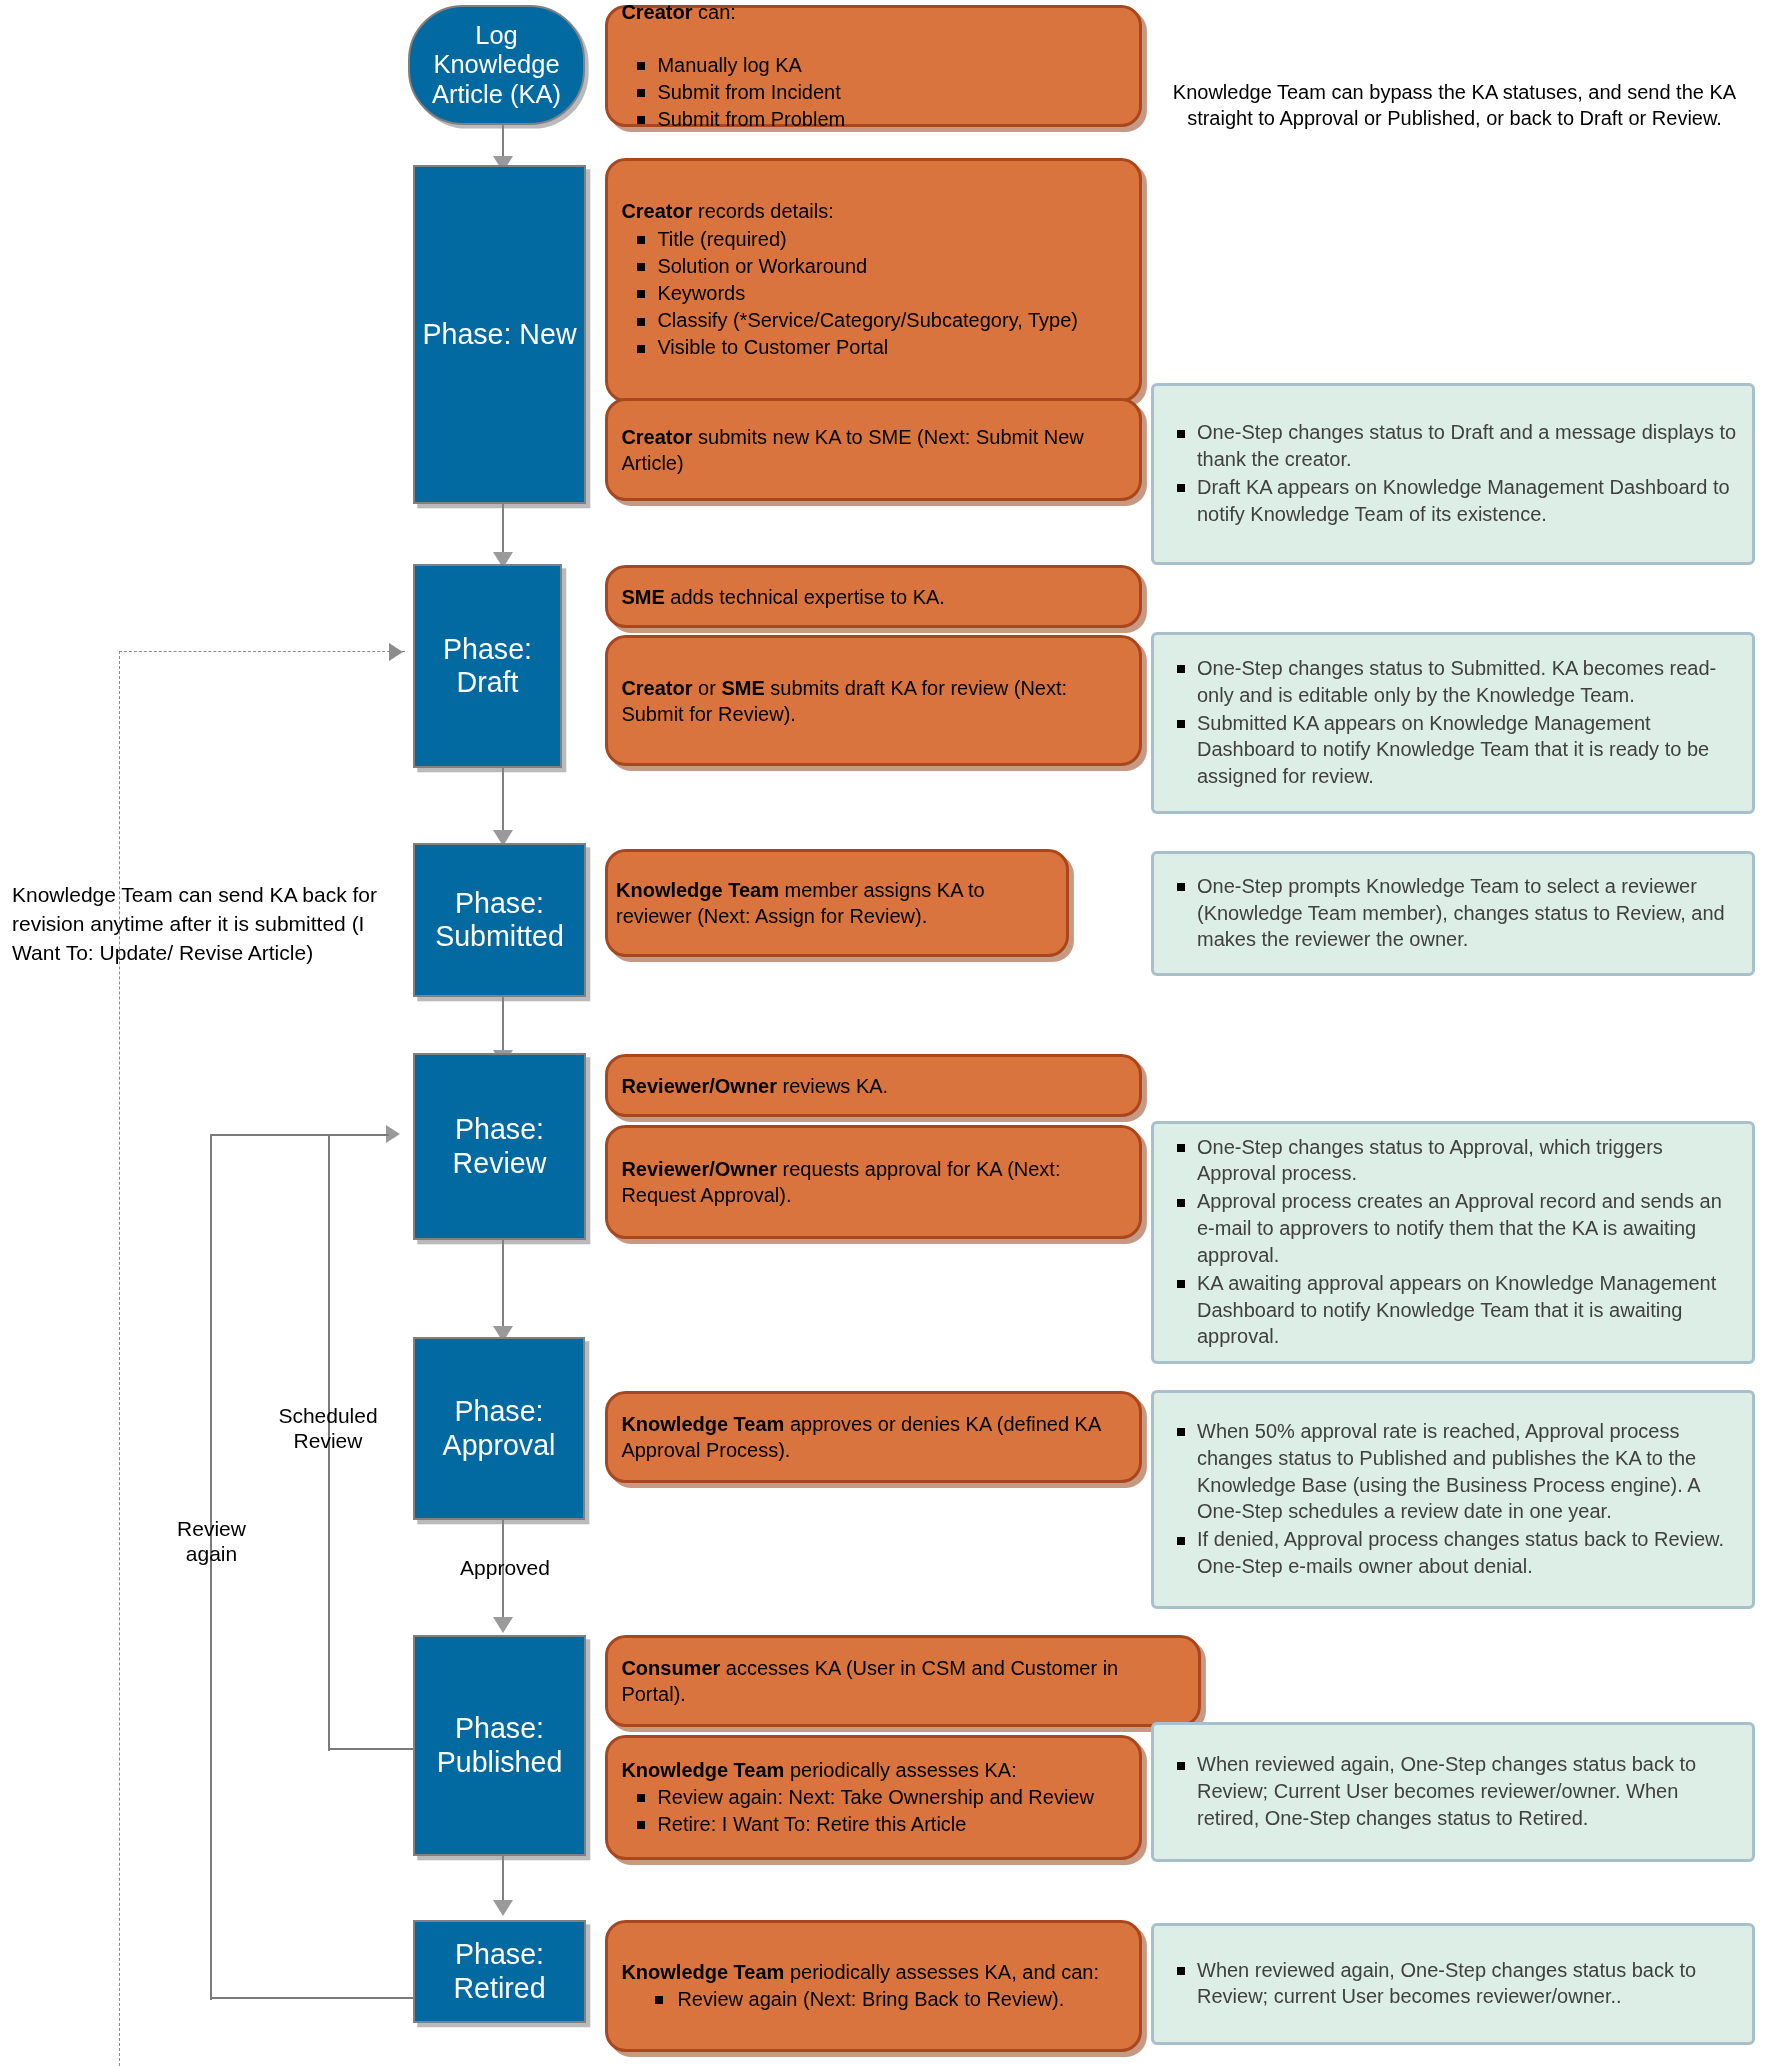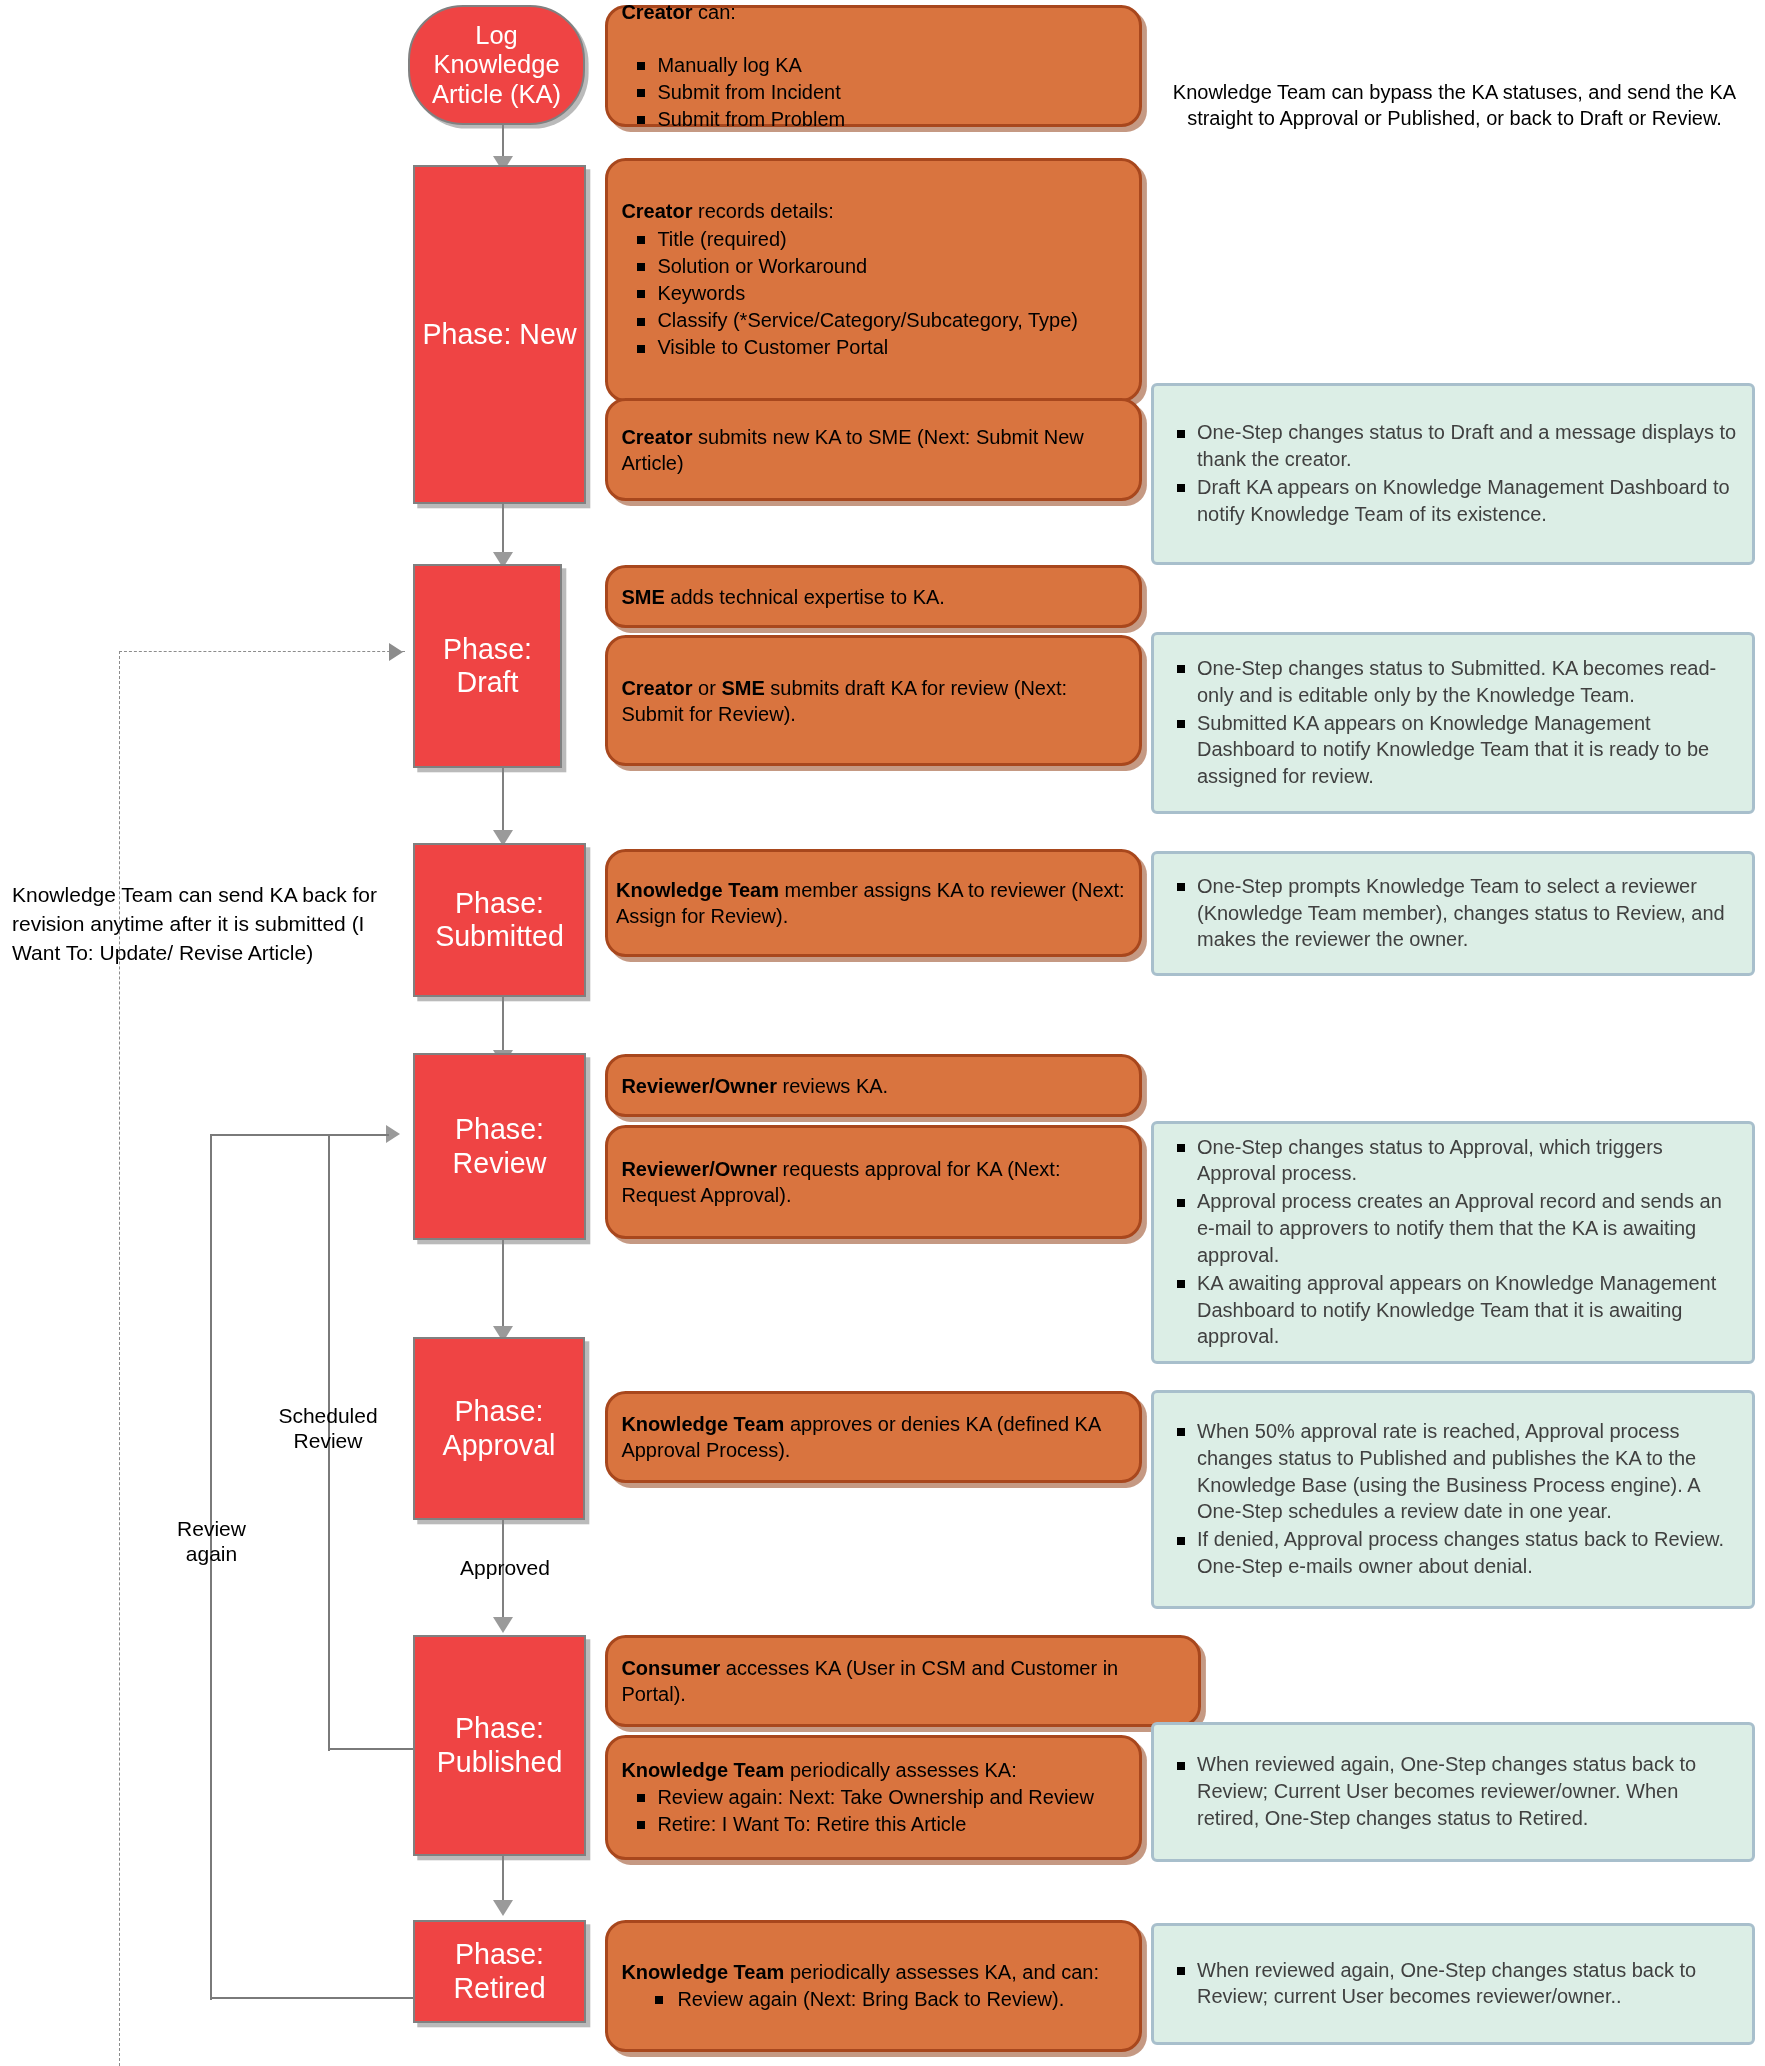--- a/index.html
+++ b/index.html
@@ -4,21 +4,21 @@
 <style>
   html,body{margin:0;padding:0;background:#ffffff;}
   body{font-family:"Liberation Sans", sans-serif;color:#000;}
   #canvas{position:relative;width:1765px;height:2066px;background:#fff;overflow:hidden;}
 
   
   .abs{position:absolute;box-sizing:border-box;}
 
   
   .phase{
-    background:#ef4444;
+    background:#0369a1;
     border:2.4px solid #808080;
     box-shadow:4.3px 4.3px 0 0 rgba(130,130,130,.55);
     color:#ffffff;
     font-size:28.6px;
     line-height:1.16;
     text-align:center;
     display:flex;align-items:center;justify-content:center;
     padding:2.4px;
   }
   .phase.round{border-radius:55px;box-shadow:3.6px 3.6px 0 0 rgba(130,130,130,.55);font-size:25.5px;}
@@ -185,21 +185,21 @@
   </div>
 
   <div class="abs orange center" style="left:605px; top:565px; width:537px; height:63px;">
     <div><b>SME</b><span> adds technical expertise to KA.</span></div>
   </div>
 
   <div class="abs orange center" style="left:605px; top:635px; width:537px; height:131px;">
     <div><b>Creator</b><span> or </span><b>SME</b><span> submits draft KA for review (Next: Submit for Review).</span></div>
   </div>
 
-  <div class="abs orange center" style="left:605px; top:849px; width:537px; height:108px;padding-left:8px;">
+  <div class="abs orange center" style="left:605px; top:849px; width:464px; height:108px;padding-left:8px;">
     <div><b>Knowledge Team</b><span> member assigns KA to reviewer (Next: Assign for Review).</span></div>
   </div>
 
   <div class="abs orange center" style="left:605px; top:1054px; width:537px; height:63px;">
     <div><b>Reviewer/Owner</b><span> reviews KA.</span></div>
   </div>
 
   <div class="abs orange center" style="left:605px; top:1125px; width:537px; height:114px;">
     <div><b>Reviewer/Owner</b><span> requests approval for KA (Next: Request Approval).</span></div>
   </div>

